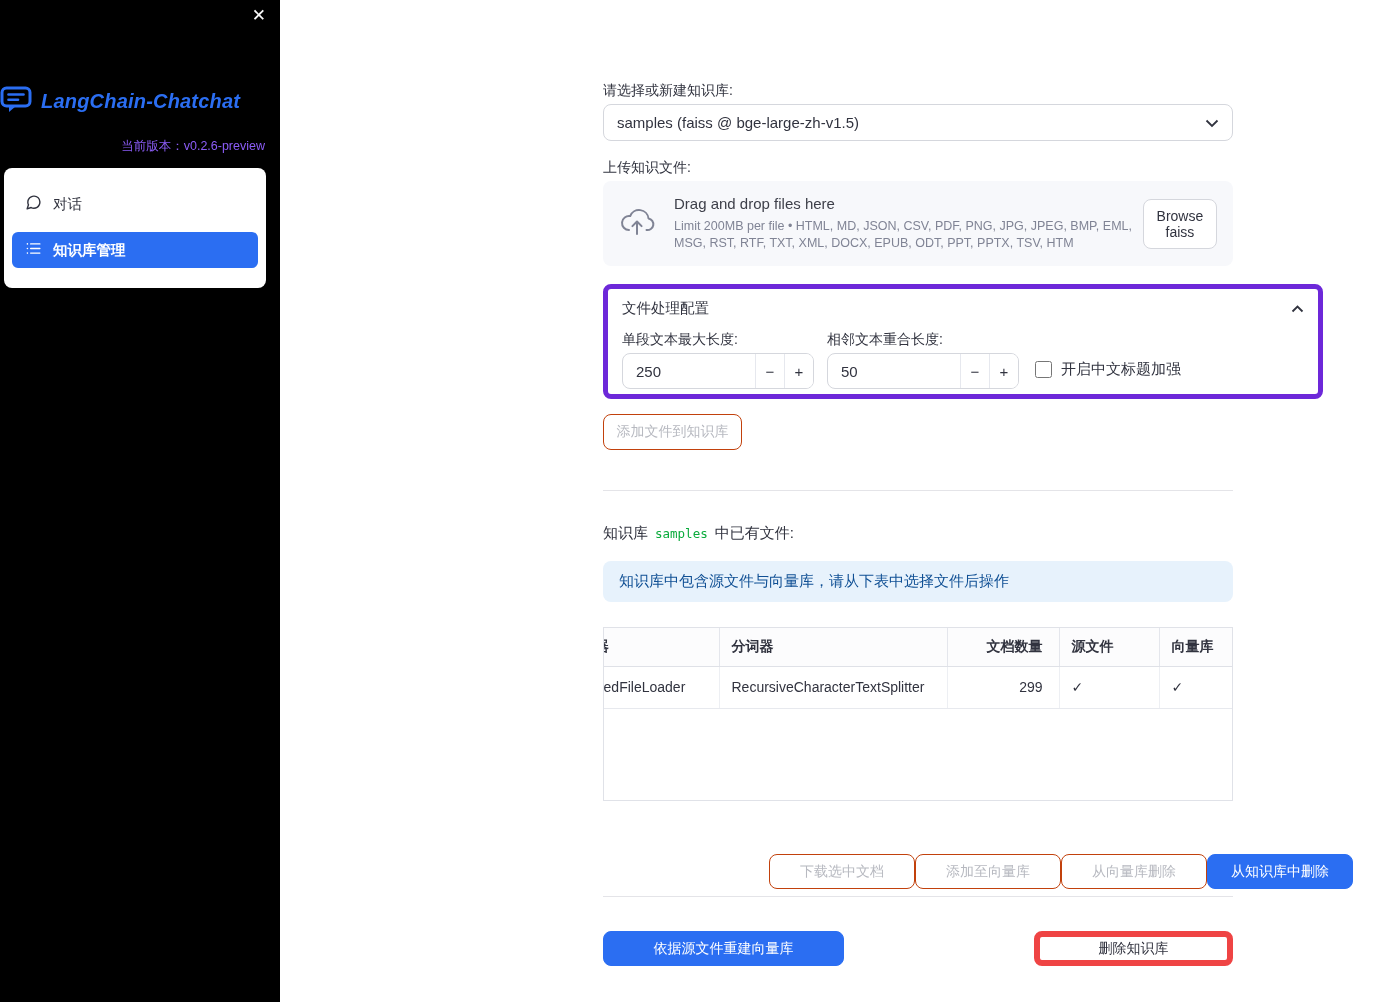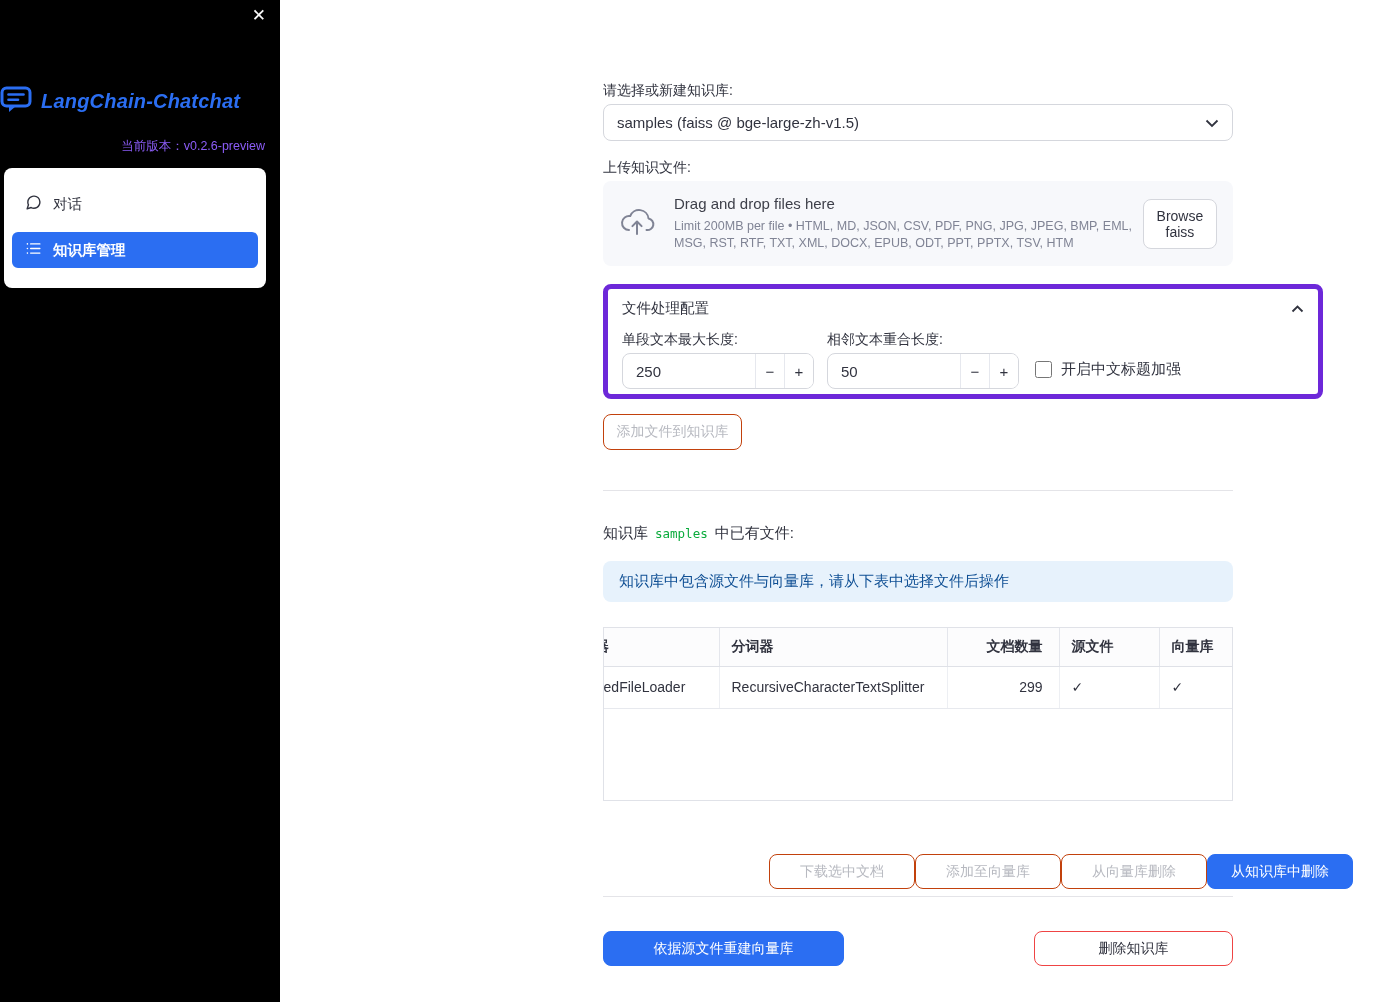--- a/index.html
+++ b/index.html
@@ -44,21 +44,21 @@
   .numin {
     position: absolute; top: 64px; width: 192px; height: 36px; border: 1px solid #d5d7dd;
     border-radius: 8px; background: #fff; display: flex; align-items: stretch; overflow: hidden;
   }
   .numin input { flex: 1; min-width: 0; border: none; outline: none; padding: 0 13px; font-size: 15px; color: #31333f; font-family: inherit; background: transparent; }
   .step { width: 29px; border: none; border-left: 1px solid #e6e8ee; background: #fff; font-size: 15px; color: #31333f; cursor: pointer; font-family: inherit; padding: 0; }
   .chk { position: absolute; left: 427px; top: 71px; display: flex; align-items: center; gap: 9px; }
   .chk input { width: 17px; height: 17px; margin: 0; accent-color: #2b6ef2; }
   .chk-label { font-size: 15px; }
   .btn { border-radius: 8px; font-size: 14px; font-family: inherit; cursor: pointer; display: flex; align-items: center; justify-content: center; white-space: nowrap; }
-  .btn.secondary { background: #fff; border: 1px solid #ef4444; color: #31333f; }
+  .btn.secondary { background: #fff; border: 6px solid #ef4444; color: #31333f; }
   .btn.disabled { background: #fff; border: 1px solid #c2410c; color: #b7b9c0; cursor: default; }
   .btn.primary { background: #2b6ef2; border: 1px solid #2b6ef2; color: #fff; }
   .add-btn { position: absolute; top: 414px; left: 0; width: 139px; height: 36px; }
   .divider { position: absolute; left: 0; width: 630px; height: 1px; background: #e4e4e8; }
   .kb-line { position: absolute; top: 524px; left: 0; display: flex; align-items: center; gap: 7px; font-size: 15px; }
   .code { font-family: "DejaVu Sans Mono", monospace; font-size: 12.5px; color: #09ab3b; }
   .info {
     position: absolute; top: 561px; left: 0; width: 630px; height: 41px; background: #e7f2fc;
     border-radius: 8px; color: #0f4f94; display: flex; align-items: center; padding: 0 16px; font-size: 15px;
   }

